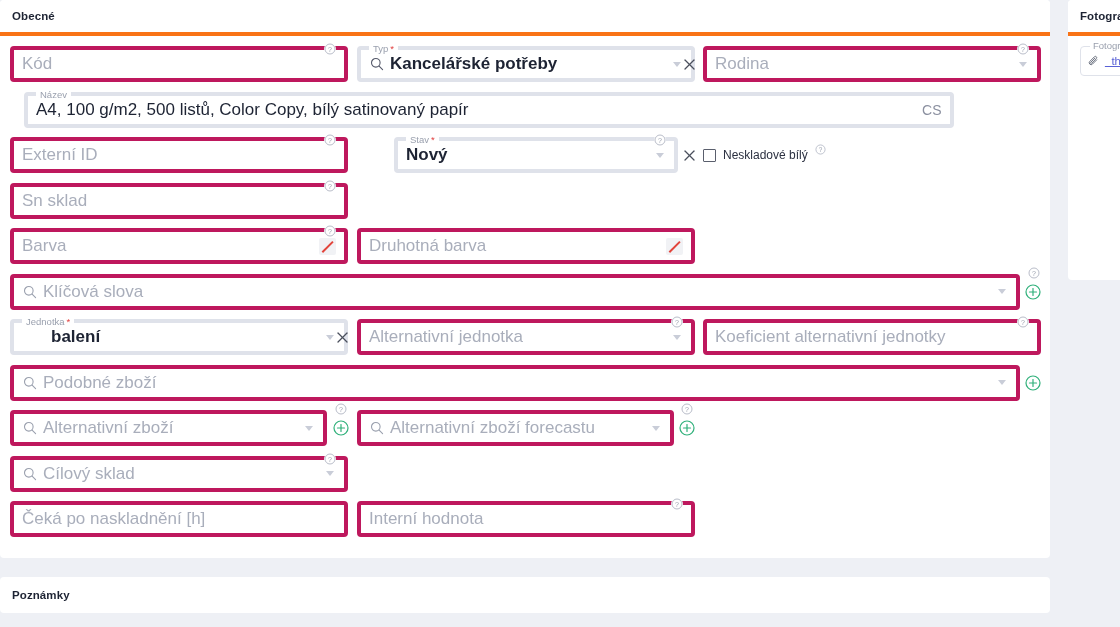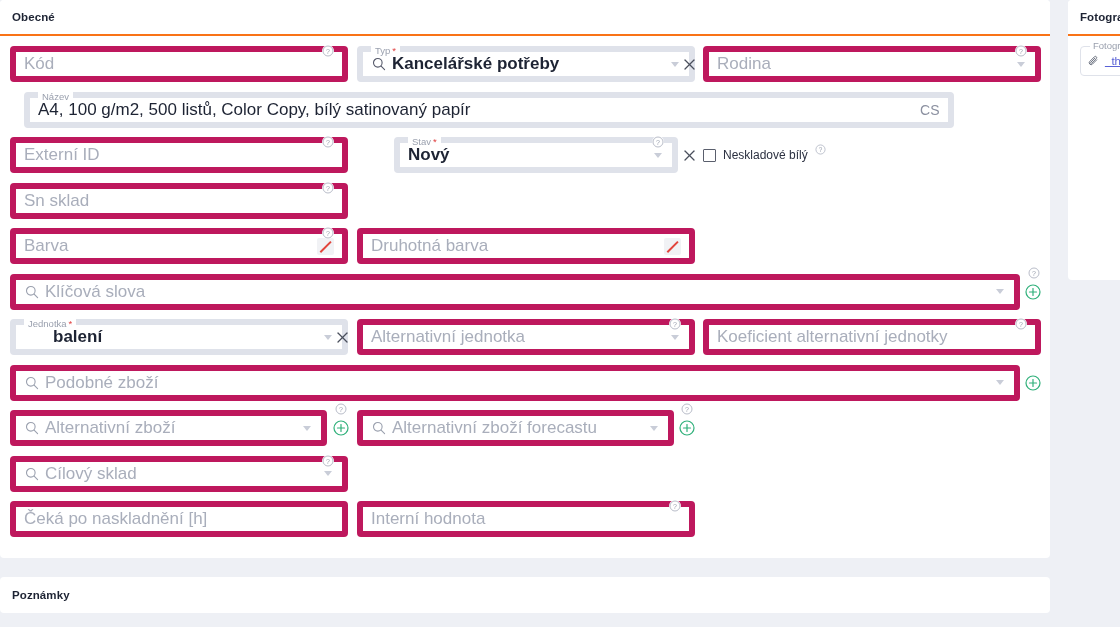--- a/index.html
+++ b/index.html
@@ -25,21 +25,21 @@
     overflow: hidden;
   }
   #main-panel  { left: 0;    top: 0;   width: 1050px; height: 558px; }
   #photo-panel { left: 1068px; top: 0; width: 120px;  height: 280px; border-radius: 4px 0 0 4px;}
   #notes-panel { left: 0;    top: 577px; width: 1050px; height: 36px; }
 
   .panel-header {
     height: 36px;
     display: flex; align-items: center;
     padding-left: 12px;
-    border-bottom: 2px solid #f97316;
+    border-bottom: 4px solid #f97316;
     background: #fff;
   }
   .panel-header-title {
     font-size: 11.5px;
     font-weight: bold;
     color: #1d2333;
     letter-spacing: .1px;
   }
   #photo-panel .panel-header { padding-left: 12px; }
 
@@ -53,21 +53,21 @@
   .row {
     position: relative;
     height: 45.5px;
   }
 
   
   .field {
     position: absolute;
     top: 0;
     height: 36px;
-    border: 6px solid #be185d;
+    border: 4px solid #be185d;
     border-radius: 4px;
     background: #fff;
     display: flex;
     align-items: center;
     padding: 0 8px;
   }
   .field.filled { border-color: #dfe2ea; }
 
   .legend {
     position: absolute;

